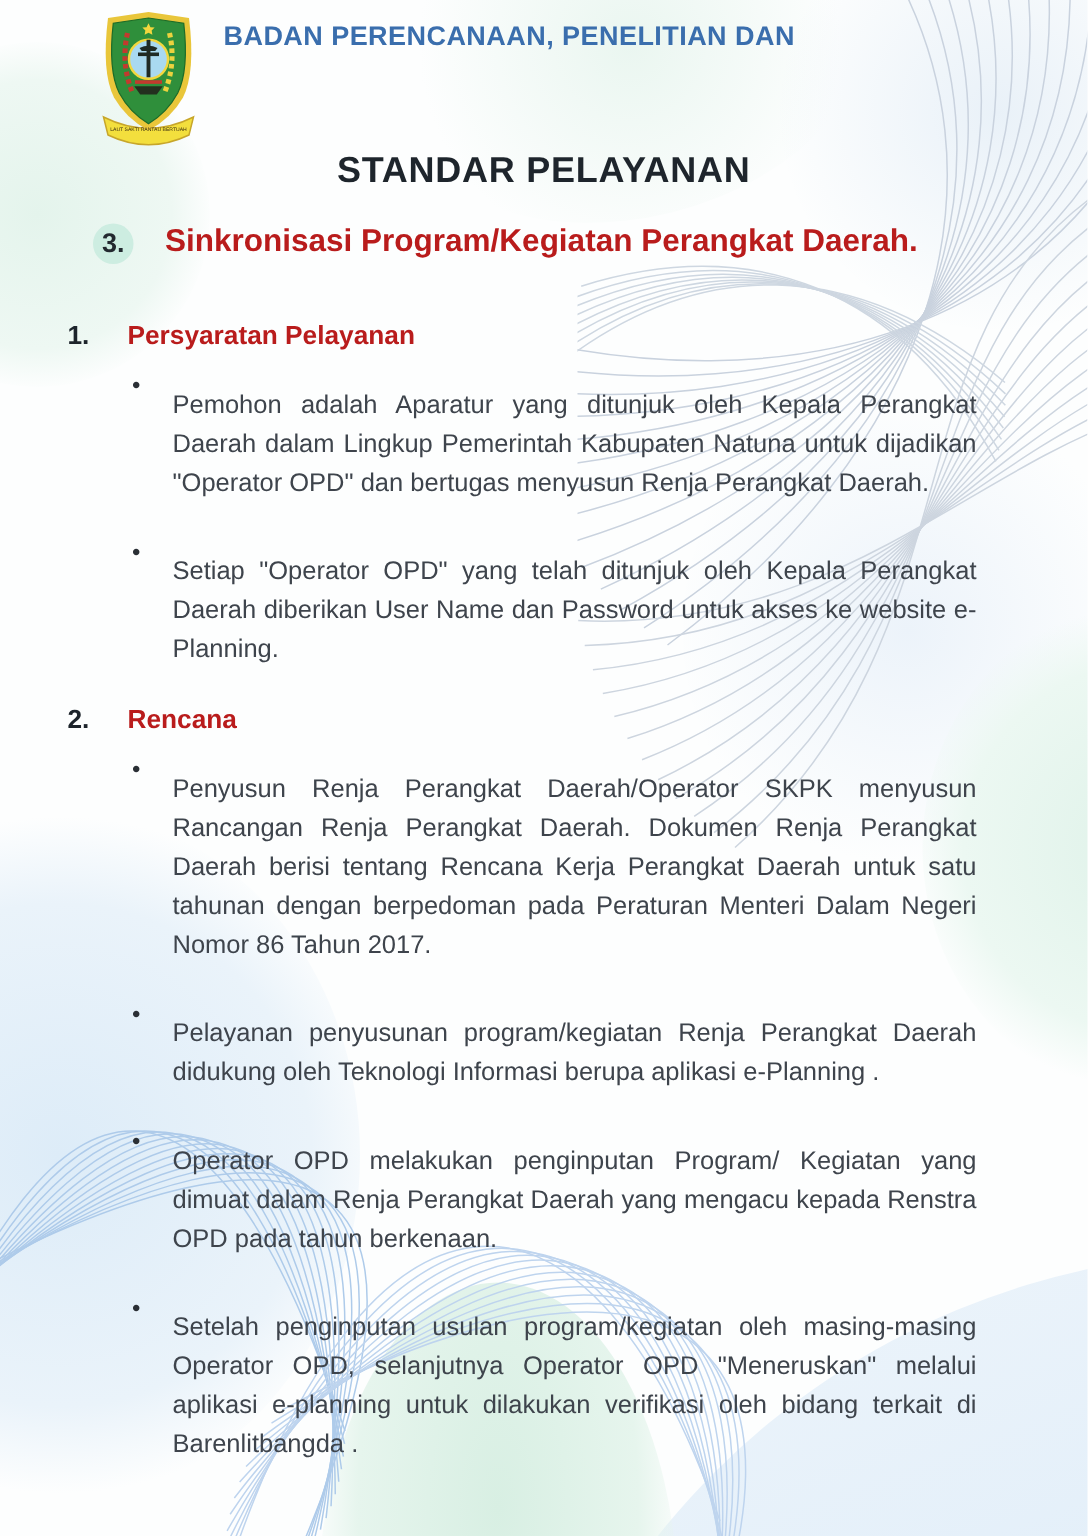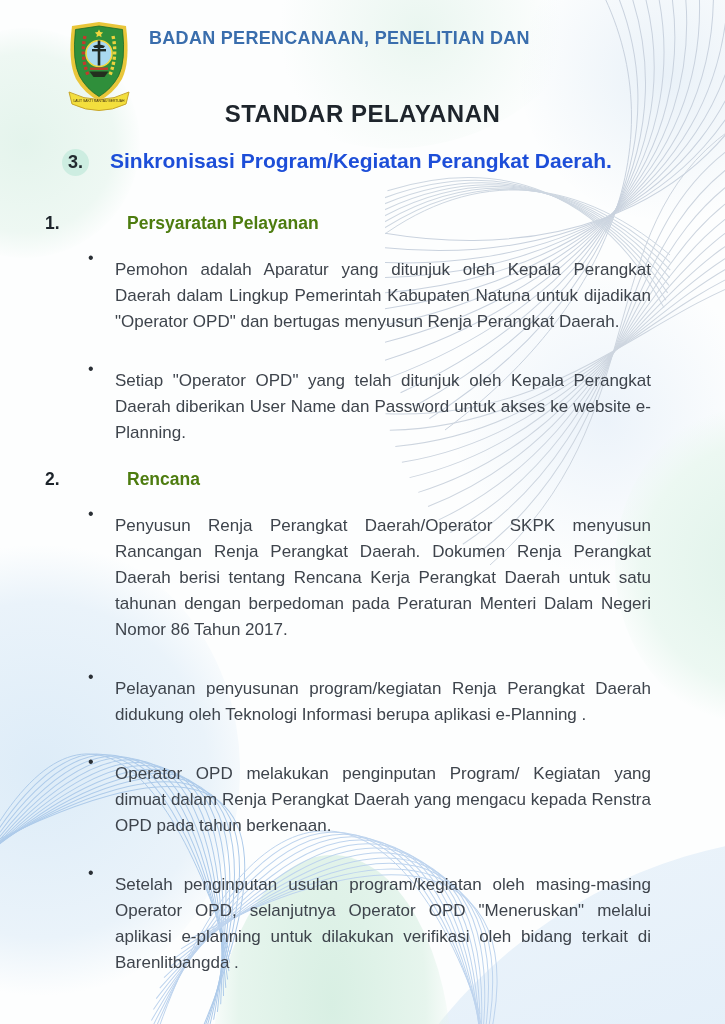--- a/index.html
+++ b/index.html
@@ -28,35 +28,35 @@
     background:radial-gradient(circle,#ddecf8 0%,#eaf3fa 55%,rgba(255,255,255,0) 74%);}
   .blob-blue-br{left:330px;top:835px;width:1000px;height:1000px;border-radius:50%;
     background:linear-gradient(160deg,#eef5fb 0%,#dcebf8 45%,#d3e6f6 75%);}
   .blob-green-b{left:212px;top:855px;width:240px;height:430px;
     background:radial-gradient(ellipse at 50% 35%,#d8efe3 0%,#e6f5ed 55%,rgba(255,255,255,0) 74%);}
   svg.spiro{position:absolute;z-index:0;pointer-events:none;}
   #spiroTR{right:0;top:0;}
   #spiroBL{left:0;top:624px;}
   
   .content{position:relative;z-index:1;}
-  .hdr{position:absolute;left:62px;top:20px;display:flex;gap:13px;}
+  .hdr{position:absolute;left:62px;top:6px;display:flex;gap:13px;}
   .logo{width:74px;height:92px;flex:0 0 auto;}
   .org{padding-top:5px;font-size:18px;font-weight:700;line-height:26px;
        color:#3a6ead;letter-spacing:.3px;}
   .page-title{position:absolute;left:0;top:98px;width:725px;text-align:center;
        font-size:24px;line-height:32px;font-weight:900;color:#1e252c;letter-spacing:.5px;}
   .service-head{position:absolute;left:62px;top:147px;display:flex;gap:21px;width:575px;}
   .service-num{flex:0 0 auto;margin-top:2px;width:27px;height:27px;border-radius:50%;
        background:#cdede1;display:flex;align-items:center;justify-content:center;
        font-size:18px;font-weight:800;color:#22292f;}
-  .service-title{font-size:21px;line-height:27px;font-weight:800;color:#1d4ed8;width:520px;}
+  .service-title{font-size:21px;line-height:27px;font-weight:800;color:#b91c1c;width:520px;}
   .doc{position:absolute;left:45px;top:211px;width:618px;}
   .sec-head{display:flex;line-height:24px;}
   .sec-num{flex:0 0 40px;font-size:17.5px;font-weight:800;color:#1d242b;}
-  .sec-title{font-size:17.5px;font-weight:800;color:#4d7c0f;margin-left:42px;}
+  .sec-title{font-size:17.5px;font-weight:800;color:#b91c1c;}
   ul.bullets{list-style:none;margin:10px 0 0 0;padding:0;}
   li.bullet{display:flex;margin:0 0 9px 0;}
   .dot{flex:0 0 15px;margin-left:43px;font-size:16px;line-height:26px;color:#2a2f35;}
   li.bullet p{flex:1;margin:12px;text-align:justify;font-size:17px;line-height:26px;
        color:#3e444c;}
   section + section{margin-top:0;}
 </style>
 </head>
 <body>
 

